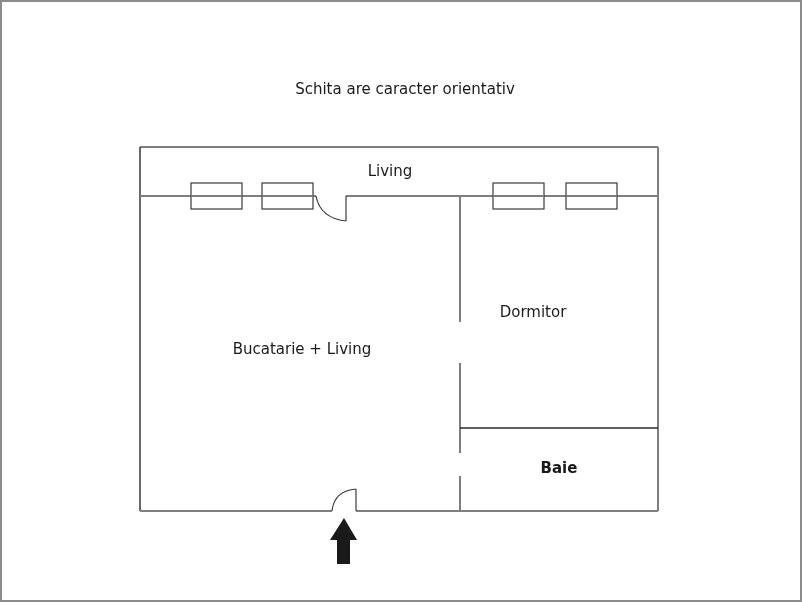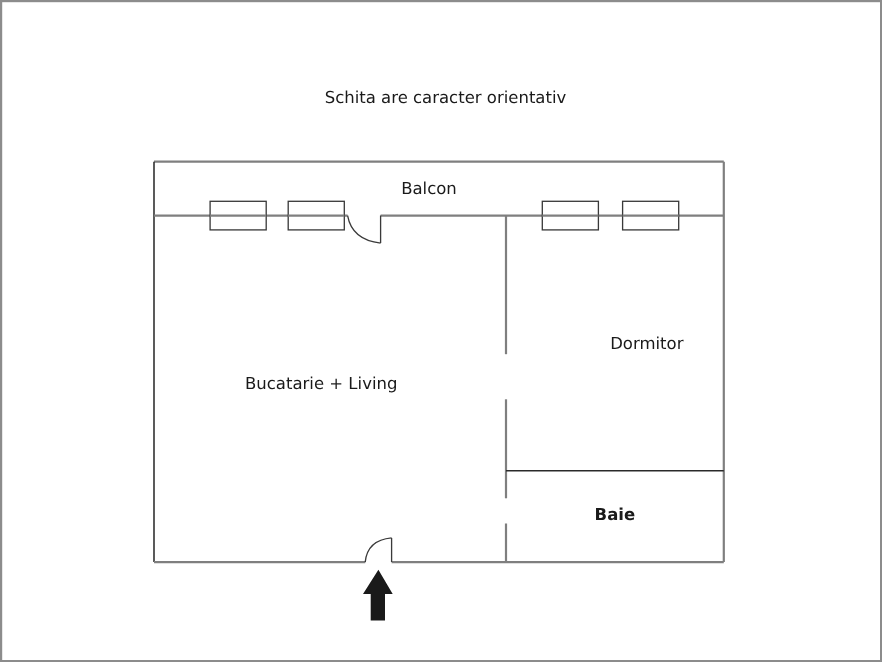--- a/index.html
+++ b/index.html
@@ -77,18 +77,18 @@
       <path class="door" d="M 330 509 Q 332 489 354 487"></path>
       <line class="door" x1="354" y1="487" x2="354" y2="509"></line>
     </g>
 
     <g>
       <polygon points="342,516 355,538 348,538 348,562 335,562 335,538 328,538" fill="#1a1a1a"></polygon>
     </g>
   </svg>
 
   <div class="label" style="left:403px; top:87px;">Schita are caracter orientativ</div>
-  <div class="label" style="left:388px; top:169px;">Balcon</div>
-  <div class="label" style="left:290px; top:347px;">Bucatarie + Living</div>
-  <div class="label" style="left:586px; top:310px;">Dormitor</div>
+  <div class="label" style="left:388px; top:169px;">Living</div>
+  <div class="label" style="left:300px; top:347px;">Bucatarie + Living</div>
+  <div class="label" style="left:531px; top:310px;">Dormitor</div>
   <div class="label" style="left:557px; top:466px;font-weight:bold;">Baie</div>
 
 </div>
 
 </body></html>

